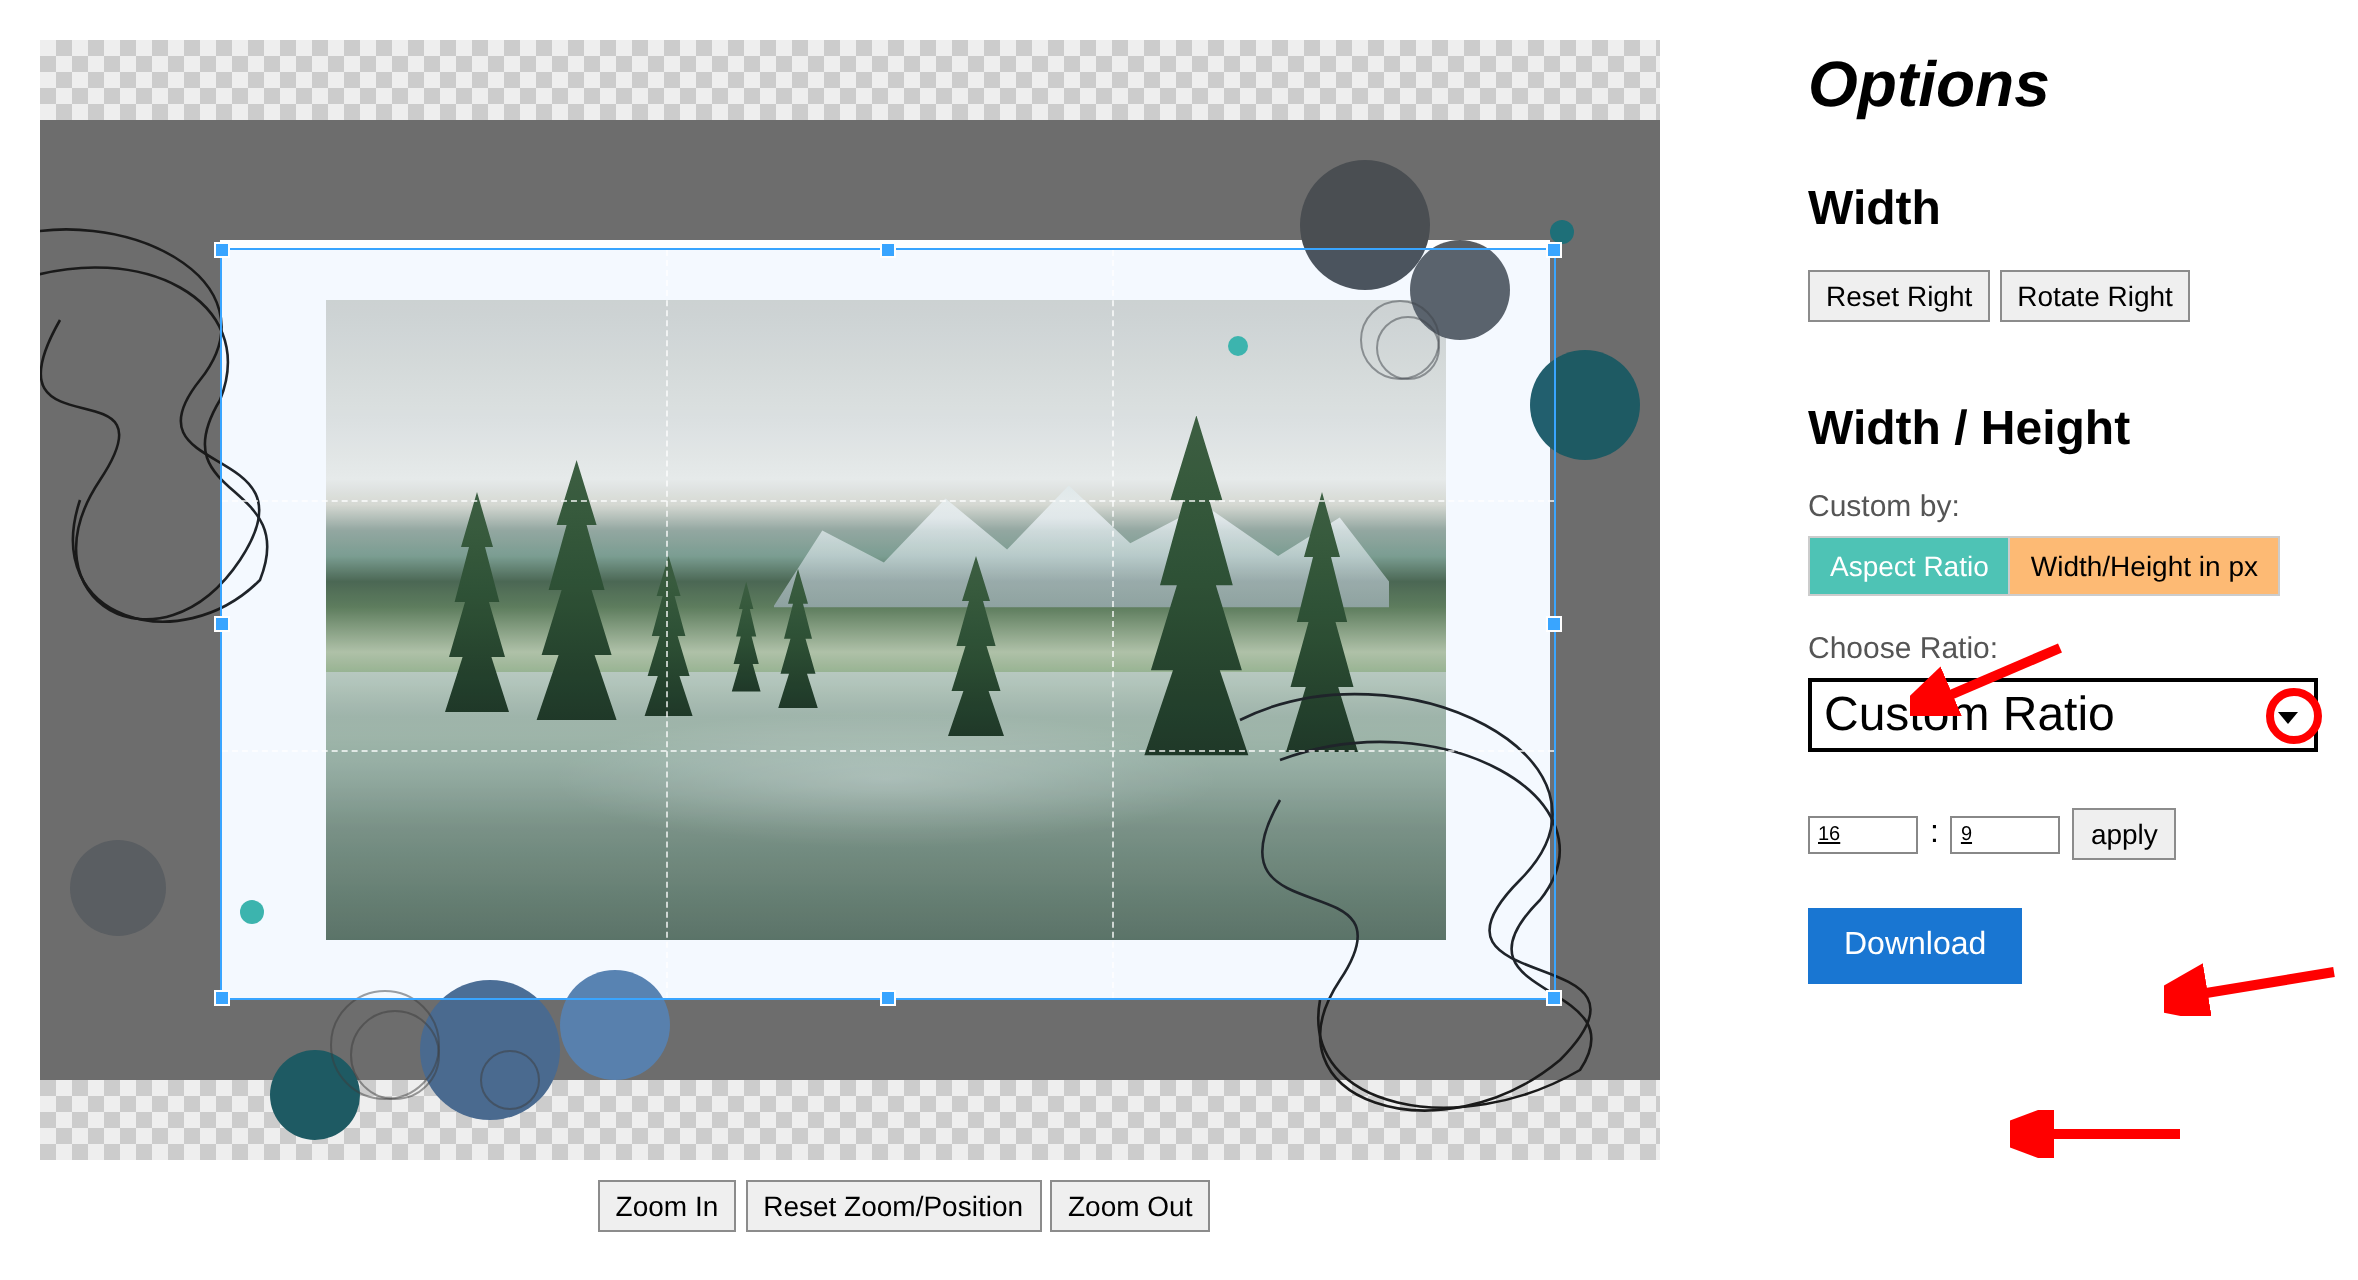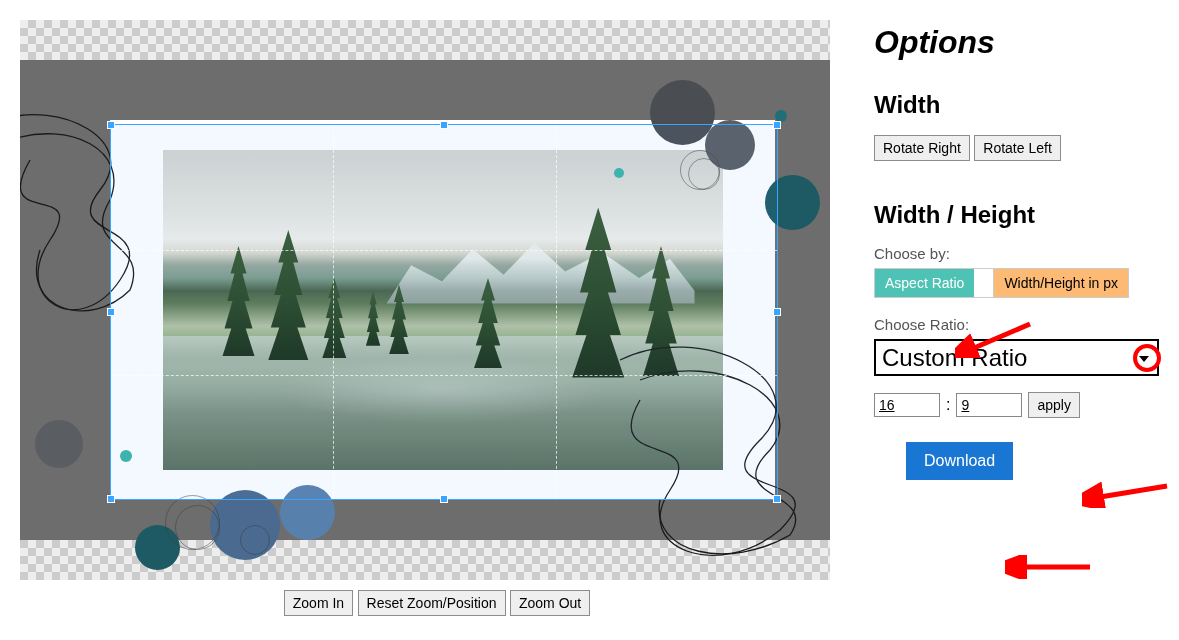--- a/index.html
+++ b/index.html
@@ -209,38 +209,37 @@
     font-size: 24px;
     margin: 0 0 16px 0;
     font-weight: bold;
   }
   .rotate-row { margin-bottom: 40px; }
   .label-text { color: #555; font-size: 15px; margin-bottom: 6px; }
   .toggle-group {
     display: inline-flex;
     border: 1px solid #ccc;
     margin-bottom: 18px;
-    gap: 19px;
   }
   .toggle-opt {
     padding: 6px 10px;
     font-size: 14px;
     background: #fdba74;
     cursor: pointer;
   }
   .toggle-opt.active {
     background: #4ec3b5;
     color: #fff;
   }
   .toggle-opt + .toggle-opt { border-left: 1px solid #ccc; }
 
   .ratio-select-wrap {
     position: relative;
-    width: 285px;
-    margin-bottom: 16px;
+    width: 255px;
+    margin-bottom: 28px;
   }
   .ratio-select {
     width: 100%;
     font-size: 24px;
     padding: 3px 28px 3px 6px;
     border: 2px solid #000;
     appearance: none;
     background: #fff;
     cursor: pointer;
   }
@@ -262,36 +261,35 @@
     transform: translateY(-50%);
     width: 28px;
     height: 28px;
     border: 4px solid #ff0000;
     border-radius: 50%;
     pointer-events: none;
   }
 
   .ratio-inputs { margin-bottom: 24px; display: flex; align-items: center; gap: 6px; }
   .ratio-inputs input[type="text"] {
-    width: 66px;
+    width: 55px;
     padding: 3px 4px;
-    font-size: 14px;
+    font-size: 10px;
     border: 1px solid #888;
     text-decoration: underline;
   }
   .colon { font-size: 16px; }
 
   .download-btn {
     background: #1976d2;
     color: #fff;
     border: none;
     padding: 10px 18px;
     font-size: 16px;
     cursor: pointer;
-    margin-left: 32px;
   }
 
   .annotation-arrow {
     position: absolute;
     pointer-events: none;
   }
 </style>
 </head>
 <body>
 
@@ -357,27 +355,27 @@
       <button class="btn">Reset Zoom/Position</button>
       <button class="btn">Zoom Out</button>
     </div>
   </div>
 
   <div class="options-panel">
     <h1>Options</h1>
 
     <h2>Width</h2>
     <div class="rotate-row">
+      <button class="btn">Reset Right</button>
       <button class="btn">Rotate Right</button>
-      <button class="btn">Rotate Left</button>
     </div>
 
     <h2>Width / Height</h2>
 
-    <div class="label-text">Choose by:</div>
+    <div class="label-text">Custom by:</div>
     <div class="toggle-group">
       <div class="toggle-opt active">Aspect Ratio</div>
       <div class="toggle-opt">Width/Height in px</div>
     </div>
 
     <div class="label-text">Choose Ratio:</div>
     <div class="ratio-select-wrap">
       <select class="ratio-select">
         <option>Custom Ratio</option>
       </select>

